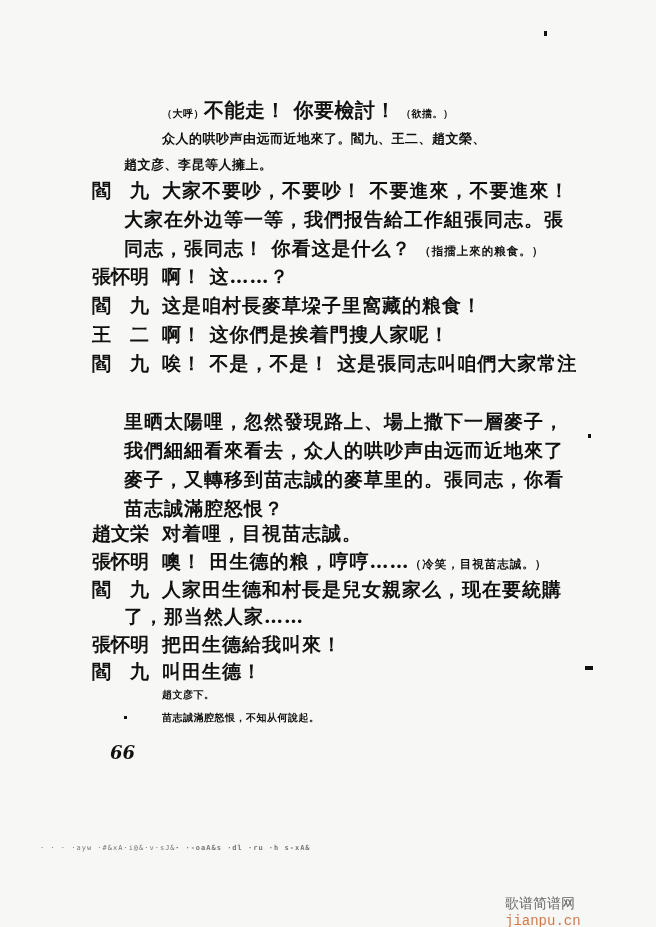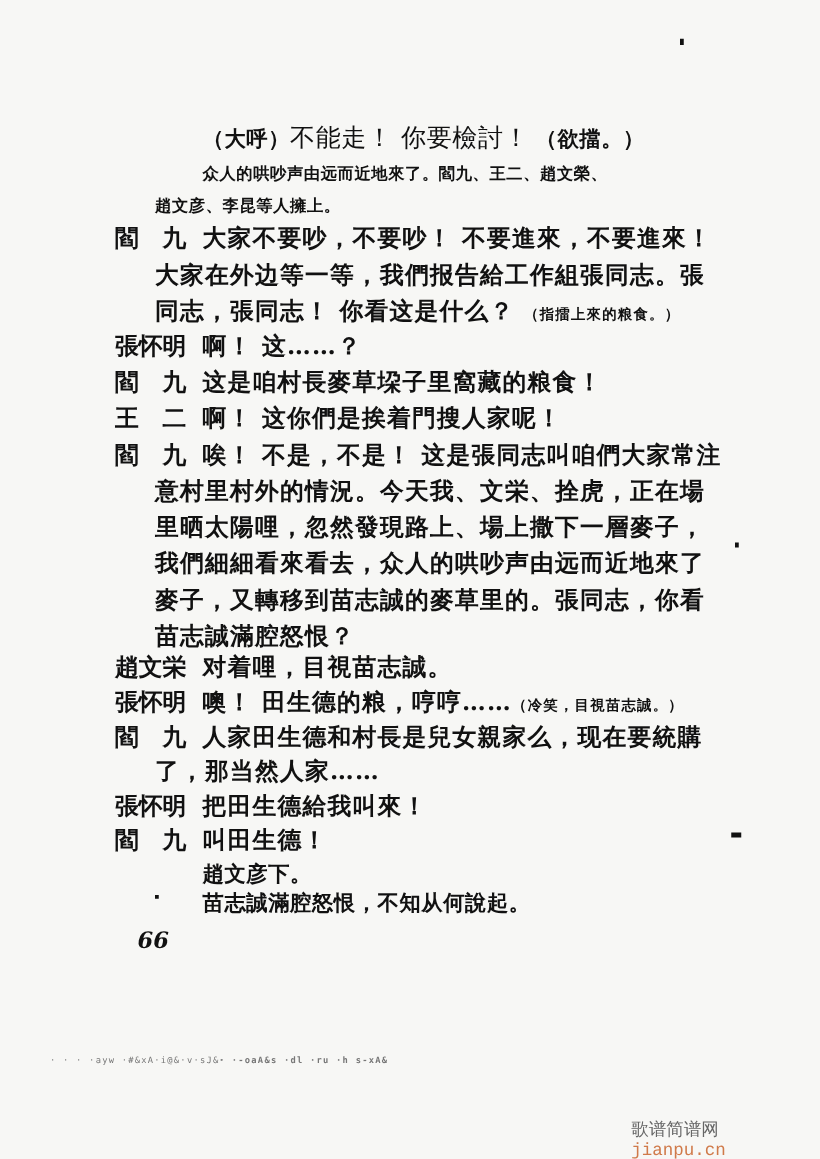--- a/index.html
+++ b/index.html
@@ -4,22 +4,22 @@
 <style>
   html, body { margin: 0; padding: 0; }
   body {
     width: 656px; height: 927px; position: relative; overflow: hidden;
     background: #f7f7f5;
     font-family: "DejaVu Serif", "Liberation Serif", serif;
     color: #111;
   }
   .page { position: absolute; inset: 0; }
   .line { position: absolute; white-space: nowrap; }
-  .main { font-size: 19px; letter-spacing: 0.5px; font-weight: normal; margin-top: 20px; }
-  .small { font-size: 17px; font-weight: bold; letter-spacing: 0.5px; }
+  .main { font-size: 19px; letter-spacing: 0.5px; font-weight: bold; margin-top: 20px; }
+  .small { font-size: 10px; font-weight: bold; letter-spacing: 0.5px; }
   .speaker { position: absolute; left: 92px; font-size: 19px; font-weight: bold; }
   .speech { position: absolute; left: 162px; font-size: 19px; font-weight: bold; letter-spacing: 1px; white-space: nowrap; }
   .cont { position: absolute; left: 124px; font-size: 19px; font-weight: bold; letter-spacing: 1px; white-space: nowrap; }
   .aside { font-size: 11.5px; font-weight: bold; }
   .pagenum { position: absolute; left: 110px; top: 742px; font-size: 18px; font-style: italic; font-weight: bold; font-family: "DejaVu Serif", serif; }
   .mark { position: absolute; background: #111; }
   .footer-noise { position: absolute; top: 844px; font-size: 7px; color: #777; font-family: "DejaVu Sans Mono", monospace; letter-spacing: 1px; }
   .watermark { position: absolute; left: 505px; top: 895px; font-size: 14px; font-family: Liberation Mono, monospace; }
   .wm-cn { color: #666; }
   .wm-en { color: #d07a4a; }
@@ -51,21 +51,20 @@
   <div class="speech" style="top:264px;">啊！ 这……？</div>
 
   <div class="speaker" style="top:293px;">閻　九</div>
   <div class="speech" style="top:293px;">这是咱村長麥草垜子里窩藏的粮食！</div>
 
   <div class="speaker" style="top:322px;">王　二</div>
   <div class="speech" style="top:322px;">啊！ 这你們是挨着門搜人家呢！</div>
 
   <div class="speaker" style="top:351px;">閻　九</div>
   <div class="speech" style="top:351px;">唉！ 不是，不是！ 这是張同志叫咱們大家常注</div>
-  <div class="cont" style="top:380px;">意村里村外的情況。今天我、文栄、拴虎，正在場</div>
   <div class="cont" style="top:409px;">里晒太陽哩，忽然發現路上、場上撒下一層麥子，</div>
   <div class="cont" style="top:438px;">我們細細看來看去，众人的哄吵声由远而近地來了</div>
   <div class="cont" style="top:467px;">麥子，又轉移到苗志誠的麥草里的。張同志，你看</div>
   <div class="cont" style="top:496px;">苗志誠滿腔怒恨？</div>
 
   <div class="mark" style="left:588px;top:434px;width:3px;height:4px;"></div>
 
   <div class="speaker" style="top:521px;">趙文栄</div>
   <div class="speech" style="top:521px;">对着哩，目視苗志誠。</div>
 

